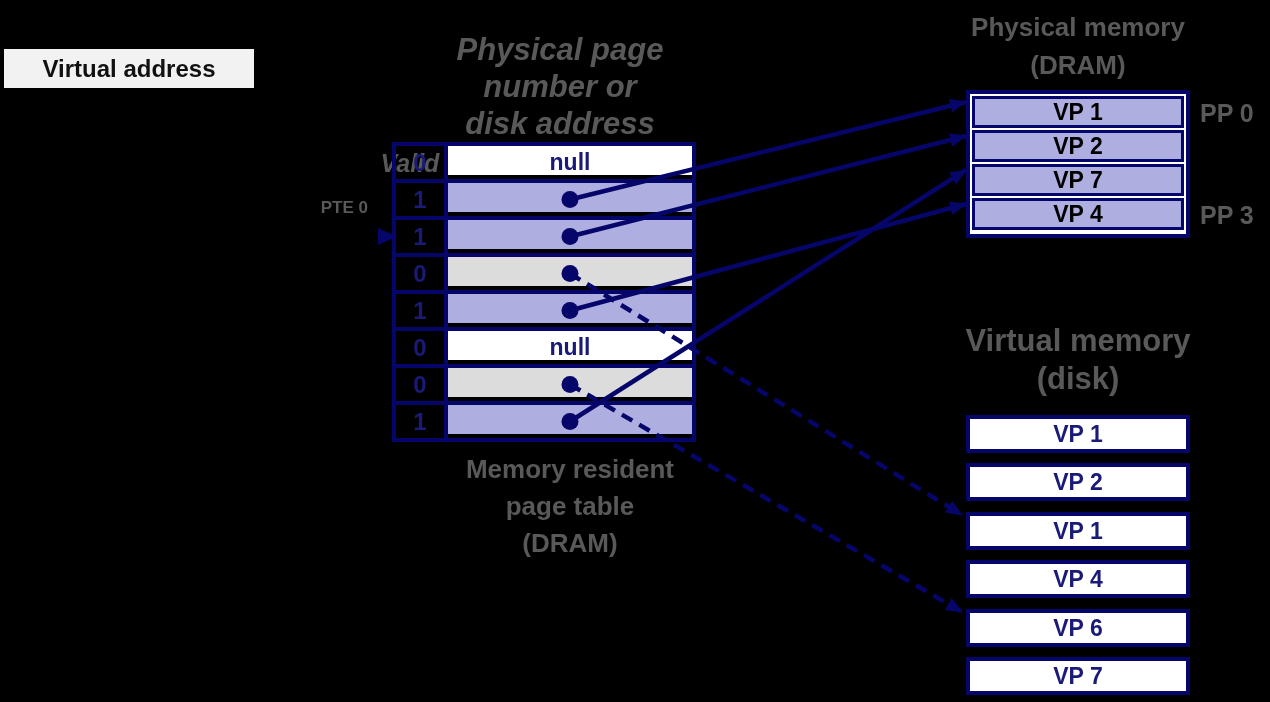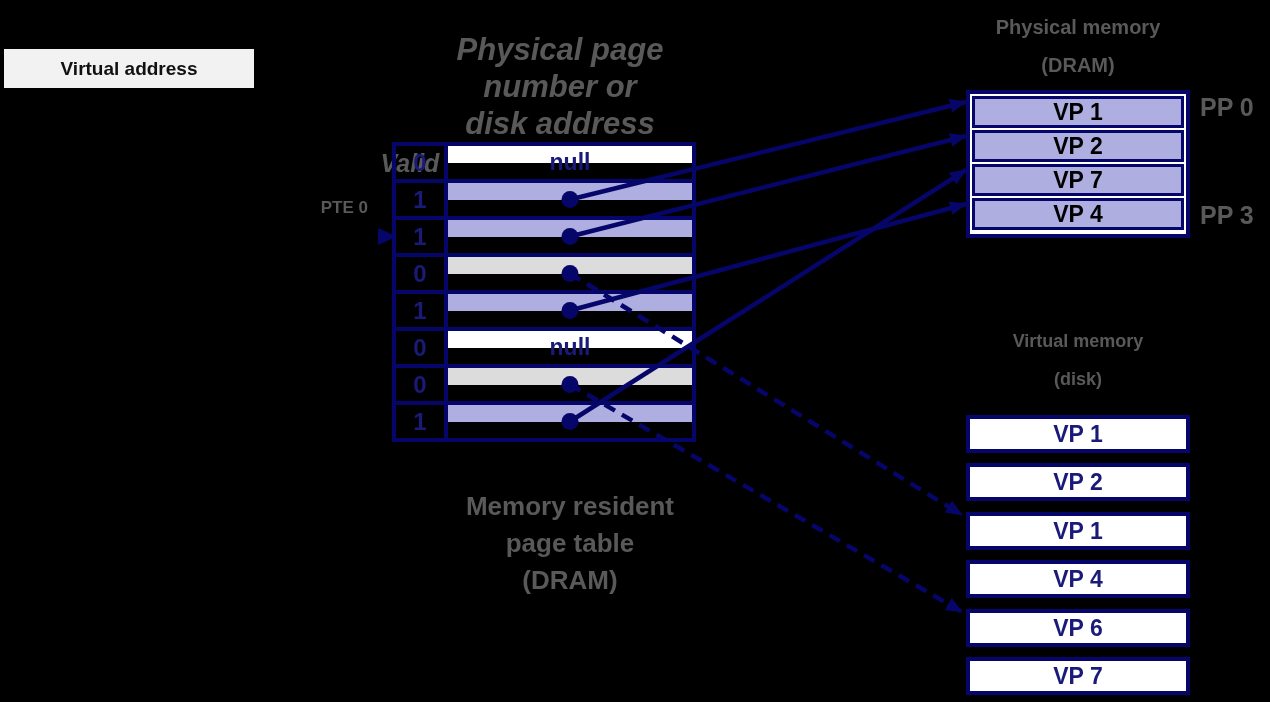--- a/index.html
+++ b/index.html
@@ -11,21 +11,21 @@
   .gray-heading {
     position:absolute; color:var(--gray-text,#595959); font-weight:bold;
     text-align:center; white-space:pre-line;
   }
 
   .va-box {
     position:absolute; left:4px; top:49px; width:250px; height:39px;
     background:var(--va-box-fill,#f2f2f2);
     display:flex; align-items:center; justify-content:center;
   }
-  .va-box span { color:#111; font-weight:bold; font-size:19px; }
+  .va-box span { color:#111; font-weight:bold; font-size:24px; }
 
   .col-header { left:410px; top:31px; width:300px; font-size:31px; font-style:italic; line-height:37px; }
   .valid-header {
     position:absolute; left:374px; top:109px; width:72px; text-align:center;
     color:var(--gray-text,#595959); font-weight:bold; font-style:italic; font-size:25px;margin-top:40px;
   }
   .pte-label {
     position:absolute; left:238px; width:130px; text-align:right;
     color:var(--gray-text,#595959); font-weight:bold; font-size:17px;margin-top:48px;
   }
@@ -34,31 +34,31 @@
 
   .page-table { position:absolute; left:392px; top:142px; border:4px solid var(--navy,#06066a); }
   .pt-row { display:flex; }
   .pt-row + .pt-row { border-top:4px solid var(--navy,#06066a); }
   .pt-valid {
     width:52px; height:33px; border-right:4px solid var(--navy,#06066a);
     color:var(--navy-text,#1a1a78); font-weight:bold; font-size:24px;
     text-align:center; line-height:33px; background:transparent;
   }
   .pt-data {
-    width:244px; height:17px; text-align:center; line-height:33px;
+    width:244px; height:29px; text-align:center; line-height:33px;
     font-weight:bold; font-size:23px; color:var(--navy-text,#1a1a78);
   }
   .fill-white  { background:#ffffff; }
   .fill-purple { background:var(--purple-fill,#aeaee0); }
   .fill-gray   { background:var(--gray-fill,#dcdcdc); }
 
   .pt-caption { left:420px; top:451px; width:300px; font-size:26px; line-height:37px; }
 
-  .pm-title { left:928px; top:8px;   width:300px; font-size:20px; line-height:38px; }
-  .vm-title { left:928px; top:322px; width:300px; font-size:18px; line-height:38px; }
+  .pm-title { left:928px; top:8px;   width:300px; font-size:26px; line-height:38px; }
+  .vm-title { left:928px; top:322px; width:300px; font-size:31px; line-height:38px; }
 
   .pm-box {
     position:absolute; left:966px; top:90px; width:224px; height:148px;
     background:#fff; border:4px solid var(--navy,#06066a); padding:2px;
   }
   .pm-row {
     height:32px; margin-bottom:2px; border:3px solid var(--navy,#06066a);
     background:var(--purple-fill,#aeaee0); color:#000; font-weight:bold;
     font-size:23px; text-align:center; line-height:26px;
   }
@@ -118,21 +118,21 @@
       <div class="pt-row">
         <div class="pt-valid">0</div>
         <div class="pt-data fill-gray"></div>
       </div>
       <div class="pt-row">
         <div class="pt-valid">1</div>
         <div class="pt-data fill-purple"></div>
       </div>
     </div>
 
-  <div class="gray-heading pt-caption" style="white-space: pre-line; margin-top: 37px;">Memory resident
+  <div class="gray-heading pt-caption" style="white-space: pre-line;">Memory resident
 page table
 (DRAM)</div>
 
   <div class="gray-heading pm-title" style="white-space: pre-line;">Physical memory
 (DRAM)</div>
   <div class="pm-box" id="pm-box">
       <div class="pm-row">VP 1</div>
       <div class="pm-row">VP 2</div>
       <div class="pm-row">VP 7</div>
       <div class="pm-row">VP 4</div>
@@ -165,15 +165,15 @@
         <circle cx="570" cy="310.5" r="8.5" fill="#06066a"></circle>
         <line x1="570" y1="310.5" x2="966" y2="204" stroke="#06066a" stroke-width="4.5" marker-end="url(#ah)"></line>
         <circle cx="570" cy="384.5" r="8.5" fill="#06066a"></circle>
         <line x1="570" y1="384.5" x2="962" y2="612" stroke="#06066a" stroke-width="4.5" stroke-dasharray="12 8" marker-end="url(#ah)"></line>
         <circle cx="570" cy="421.5" r="8.5" fill="#06066a"></circle>
         <line x1="570" y1="421.5" x2="966" y2="170" stroke="#06066a" stroke-width="4.5" marker-end="url(#ah)"></line>
         <polygon points="378,228 397,236.5 378,245" fill="#06066a"></polygon>
       </g>
   </svg>
 
-<div class="pp-label" style="top: 93px;">PP 0</div>
+<div class="pp-label" style="top: 99px;">PP 0</div>
     <div class="pp-label" style="top: 201px;">PP 3</div>
   </div>
 
 </body></html>

